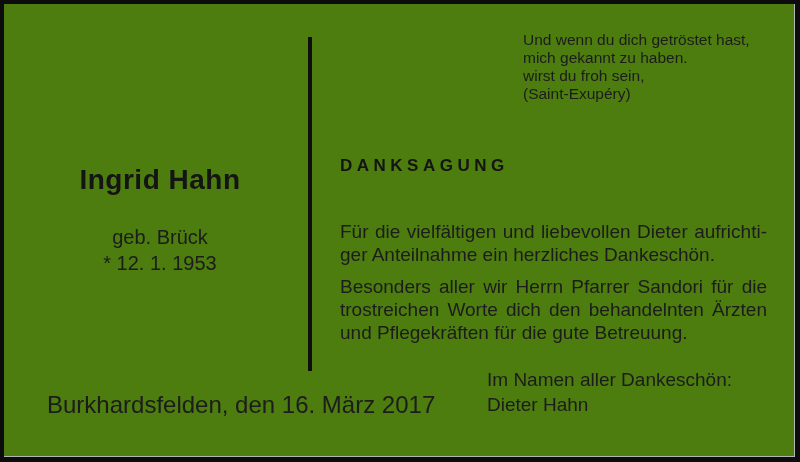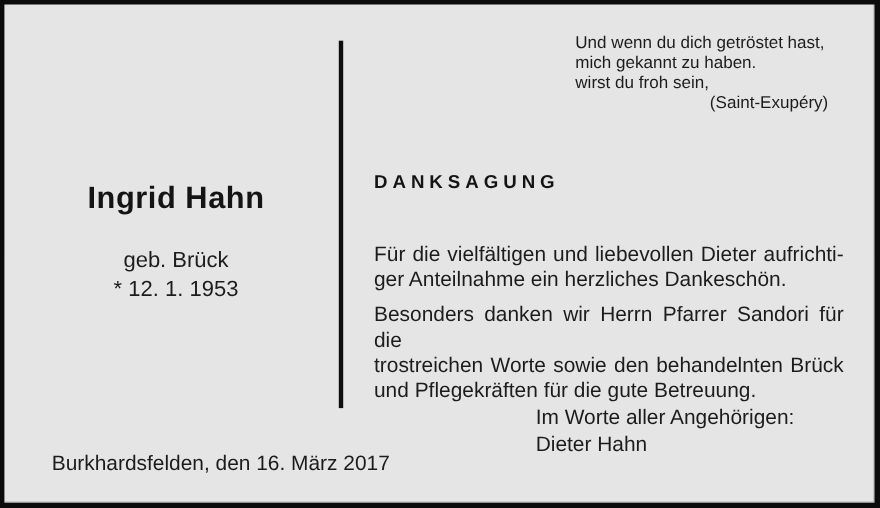--- a/index.html
+++ b/index.html
@@ -5,21 +5,21 @@
   html, body {
     margin: 0;
     padding: 0;
     background: #ffffff;
   }
   .page {
     position: relative;
     width: 800px;
     height: 462px;
     box-sizing: border-box;
-    background: #e5e5e5;
+    background: #4d7c0f;
     border: 4px solid #0c0c0c;
     border-right-width: 5px;
     border-bottom-width: 5px;
     box-shadow: inset -1px -1px 0 #b5b5b5;
     overflow: hidden;
     font-family: "Liberation Sans", sans-serif;
     color: #1c1c1c;
   }
   .divider {
     position: absolute;
@@ -60,21 +60,21 @@
   }
   .quote {
     position: absolute;
     left: 519px;
     top: 27px;
     width: 258px;
     font-size: 15.5px;
     line-height: 18px;
   }
   .quote-attr {
-    text-align: right;
+    text-align: left;
     padding-right: 28px;
   }
   .heading {
     position: absolute;
     left: 336px;
     top: 147px;
     font-size: 17px;
     font-weight: 700;
     letter-spacing: 4.5px;
     line-height: 30px;
@@ -101,22 +101,22 @@
   .signoff {
     position: absolute;
     left: 483px;
     top: 363px;
     font-size: 19px;
     line-height: 25px;
   }
   .place-date {
     position: absolute;
     left: 43px;
-    top: 406px;
-    font-size: 19px;
+    top: 389px;
+    font-size: 24px;
     line-height: 24px;
     white-space: nowrap;
   }
 </style>
 </head>
 <body>
 
 <div class="page">
 
   <div class="divider"></div>
@@ -137,25 +137,25 @@
   </div>
 
   <div class="heading">DANKSAGUNG</div>
 
   <div class="jpara para1">
     <div class="jl">Für die vielfältigen und liebevollen Dieter aufrichti-</div>
     <div class="ll">ger Anteilnahme ein herzliches Dankeschön.</div>
   </div>
 
   <div class="jpara para2">
-    <div class="jl">Besonders danken wir Herrn Pfarrer Sandori für die</div>
-    <div class="jl">trostreichen Worte sowie den behandelnten Brück</div>
+    <div class="jl">Besonders aller wir Herrn Pfarrer Sandori für die</div>
+    <div class="jl">trostreichen Worte dich den behandelnten Ärzten</div>
     <div class="ll">und Pflegekräften für die gute Betreuung.</div>
   </div>
 
   <div class="signoff">
-    <div>Im Worte aller Angehörigen:</div>
+    <div>Im Namen aller Dankeschön:</div>
     <div>Dieter Hahn</div>
   </div>
 
   <div class="place-date">Burkhardsfelden, den 16. März 2017</div>
 
 </div>
 
 </body></html>

